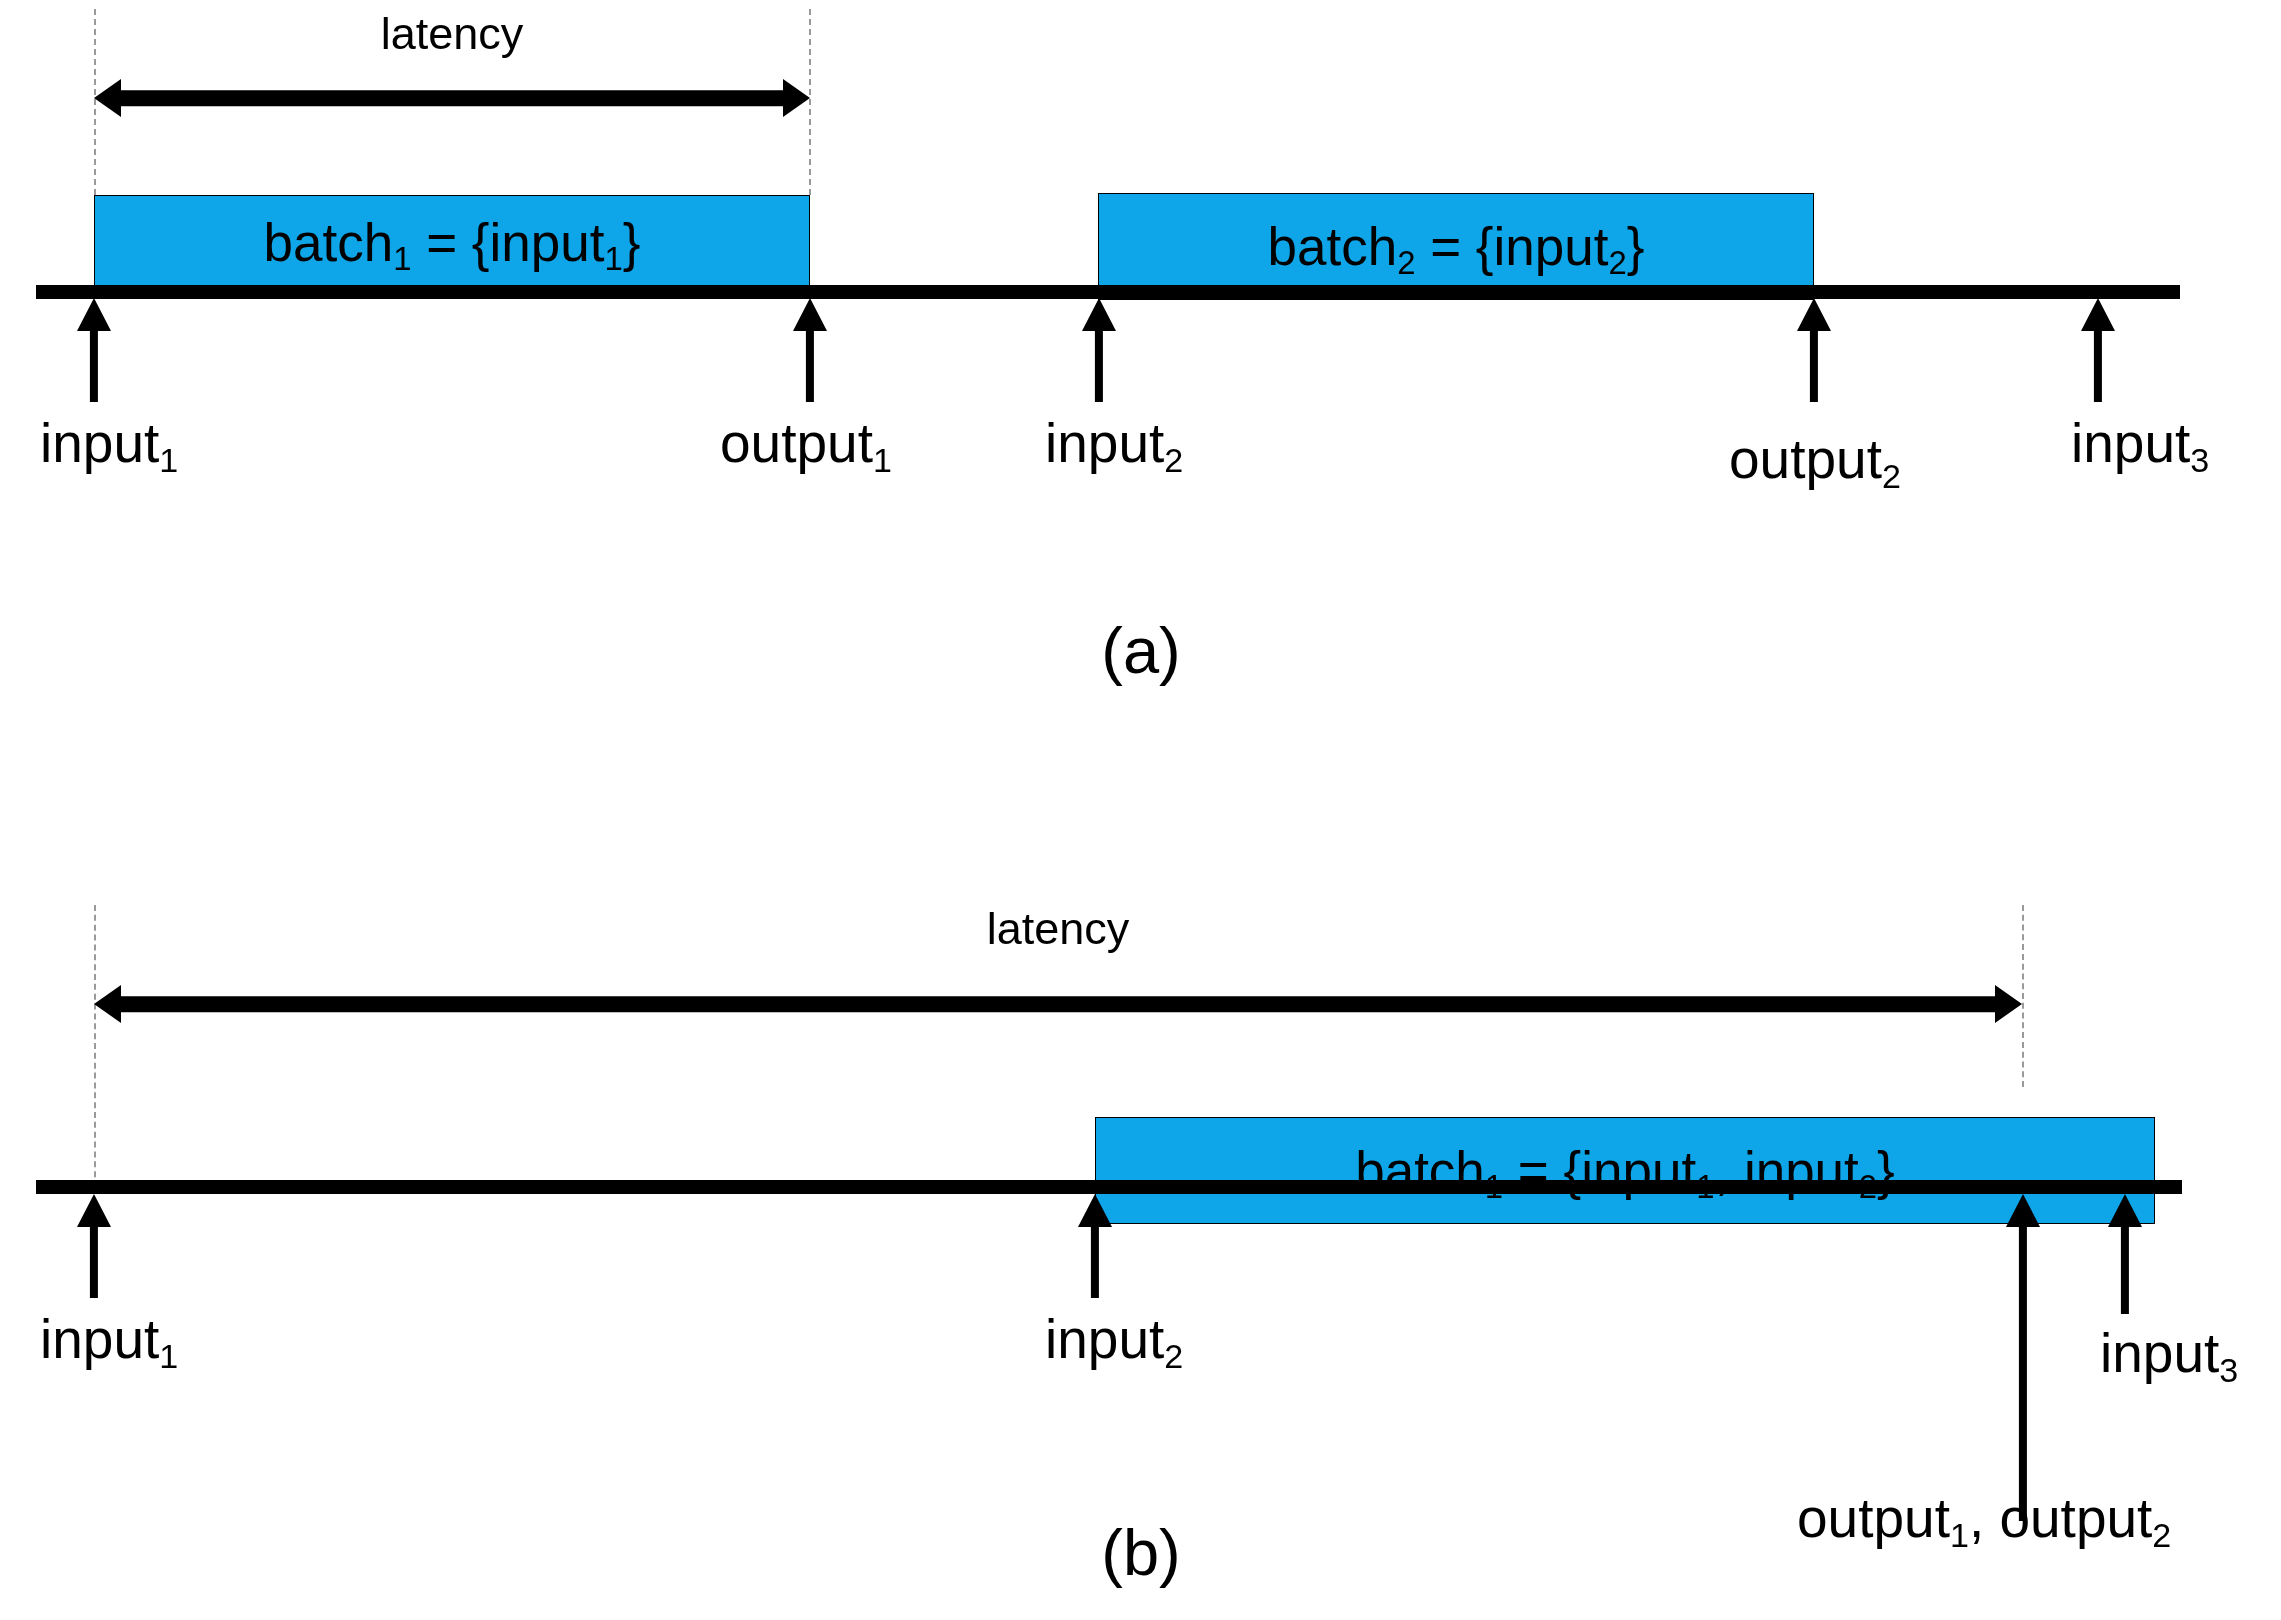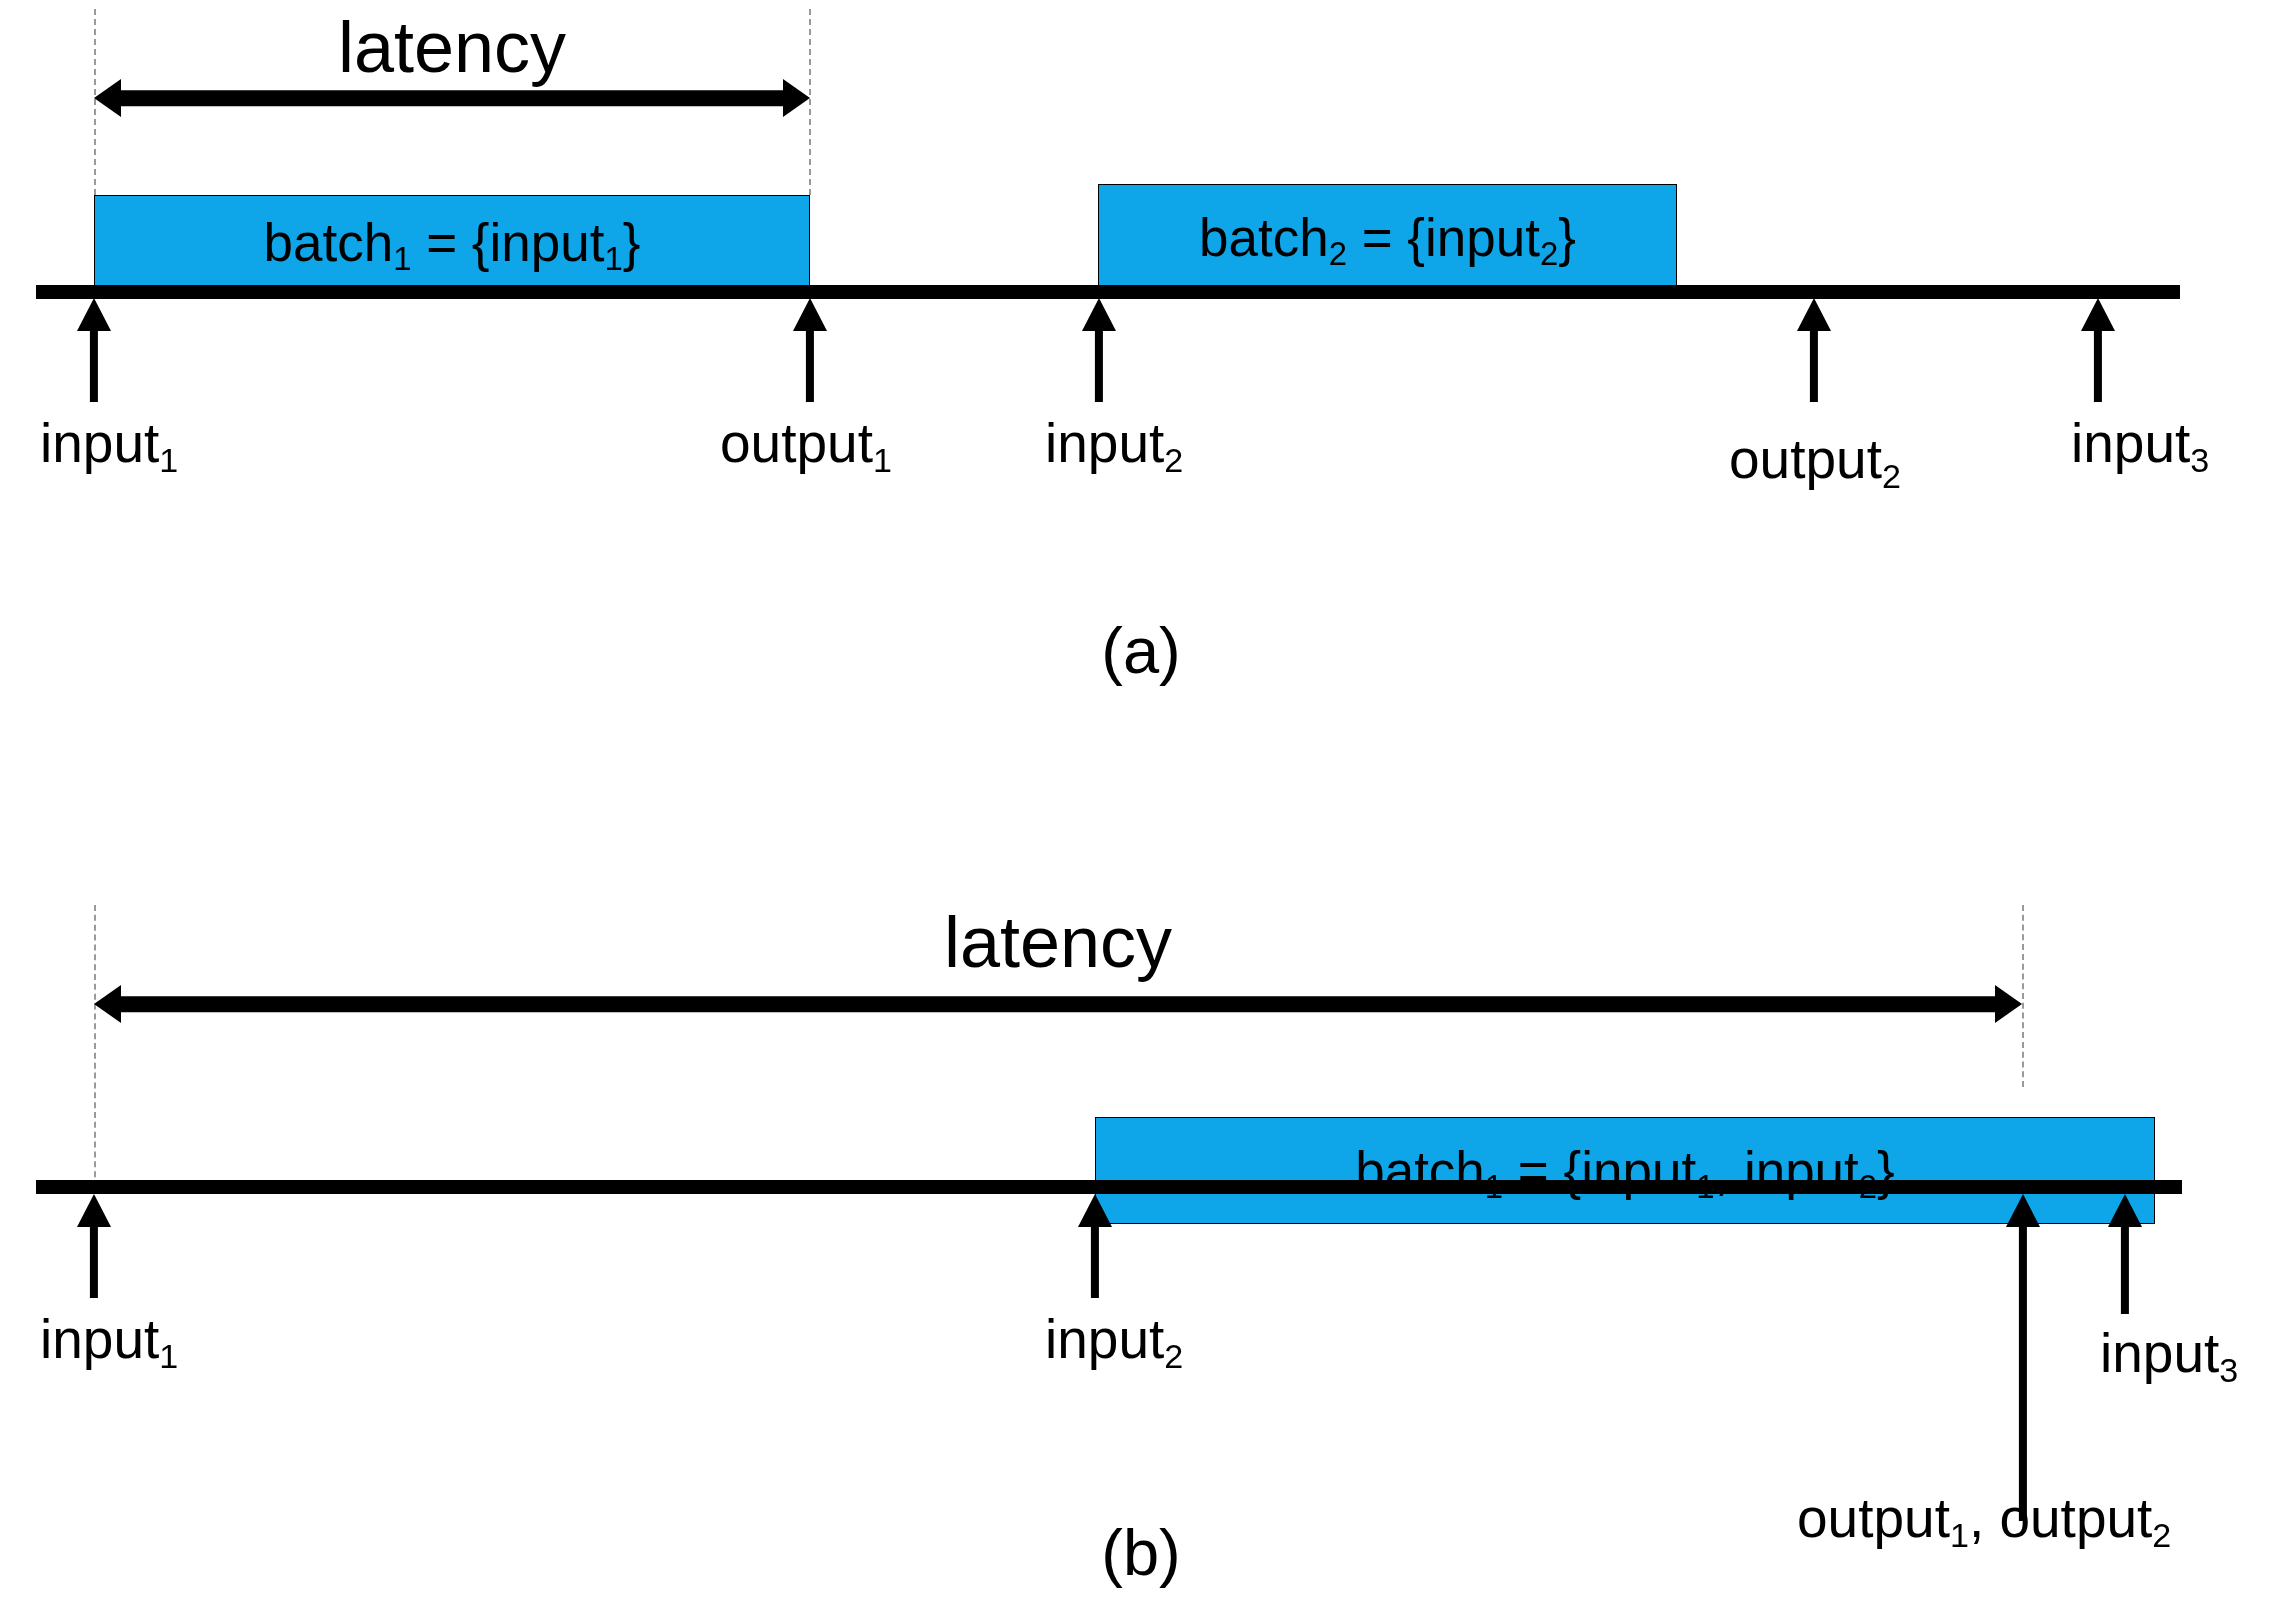--- a/index.html
+++ b/index.html
@@ -111,21 +111,21 @@
     transform: translateY(-50%);
     width: 0; height: 0;
     border-top: 19px solid transparent;
     border-bottom: 19px solid transparent;
   }
   .latency-arrow .tip-left  { left: 0;  border-right: 27px solid #000000; }
   .latency-arrow .tip-right { right: 0; border-left: 27px solid #000000; }
 
   .latency-label {
     position: absolute;
-    font-size: 72px;
+    font-size: 45px;
     line-height: 1;
     white-space: nowrap;
     text-align: center;
     color: #000000;
   }
 
   .panel-caption {
     position: absolute;
     font-size: 65px;
     line-height: 1;
@@ -150,21 +150,21 @@
       <div class="bar"></div>
       <div class="tip-right"></div>
     </div>
 
     <div class="batch-box" style="left:94px; top:195px; width:716px; height:95px;">
       <span class="batch-label">
         <span>batch</span><sub>1</sub><span> = {input</span><sub>1</sub><span>}</span>
       </span>
     </div>
 
-    <div class="batch-box" style="left:1098px; top:184px; width:579px; height:107px;">
+    <div class="batch-box" style="left:1098px; top:193px; width:716px; height:107px;">
       <span class="batch-label">
         <span>batch</span><sub>2</sub><span> = {input</span><sub>2</sub><span>}</span>
       </span>
     </div>
 
     <div class="timeline" style="left:36px; top:285px; width:2144px;"></div>
 
     <div class="event-arrow" style="left:76px; top:298px; width:35px; height:105px;">
       <div class="head"></div>
       <div class="shaft" style="top:27px; height:77px;"></div>

